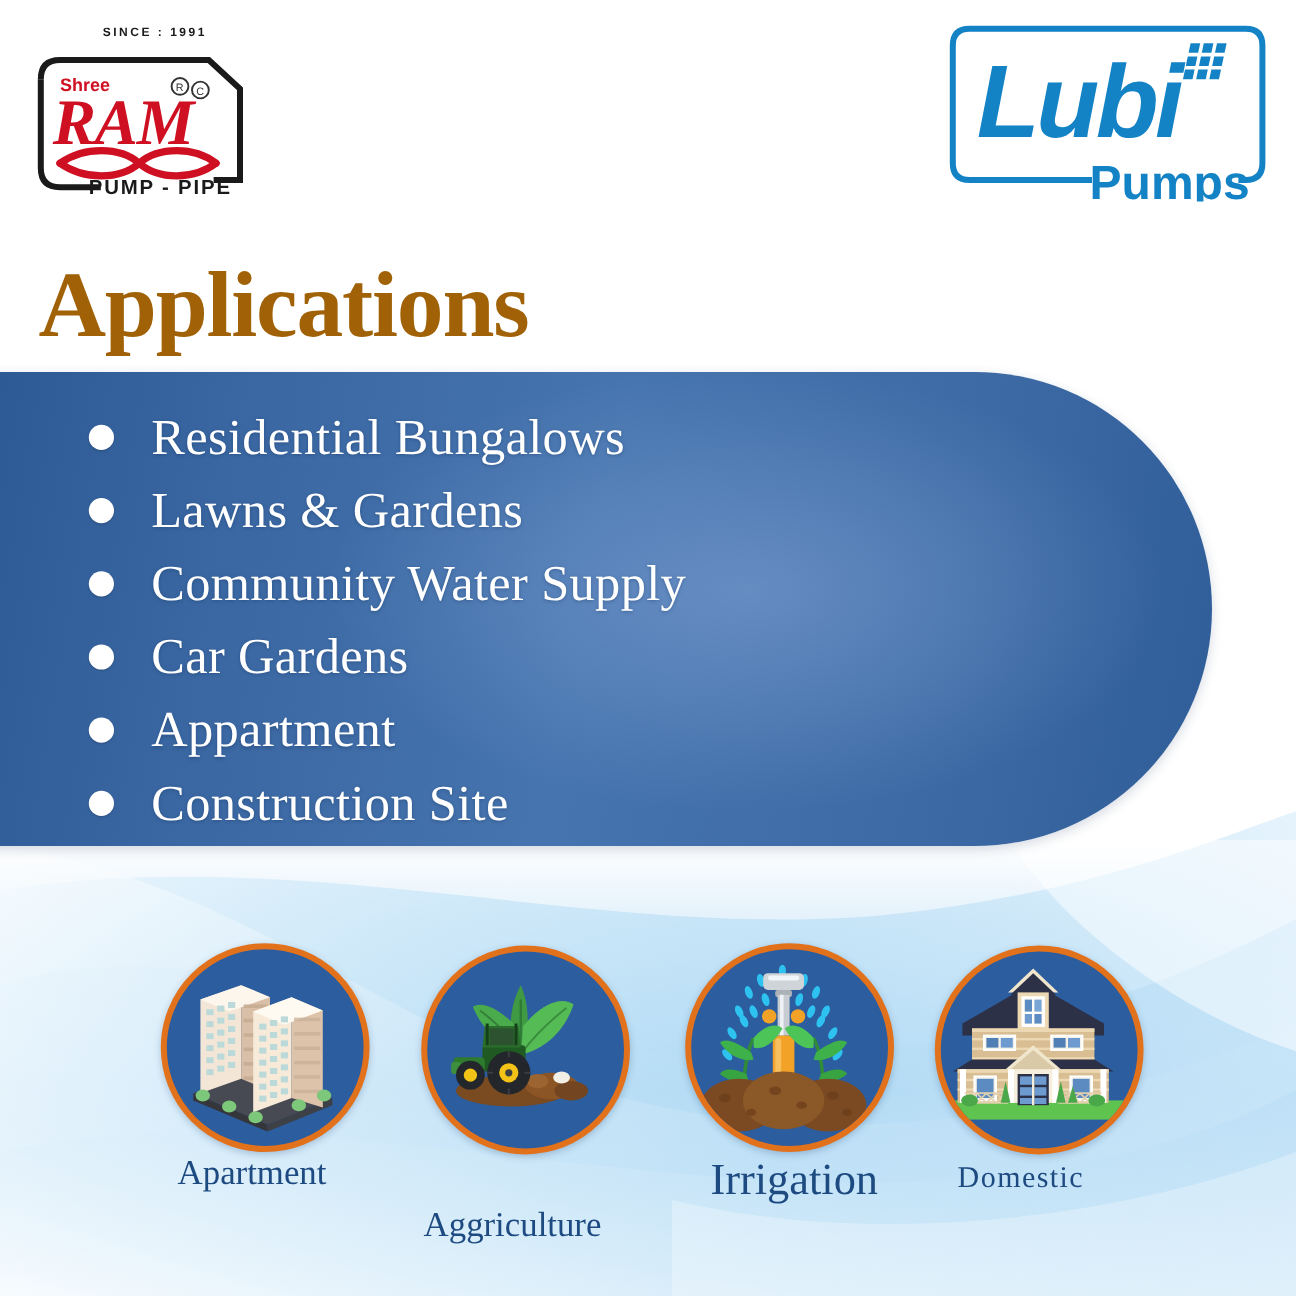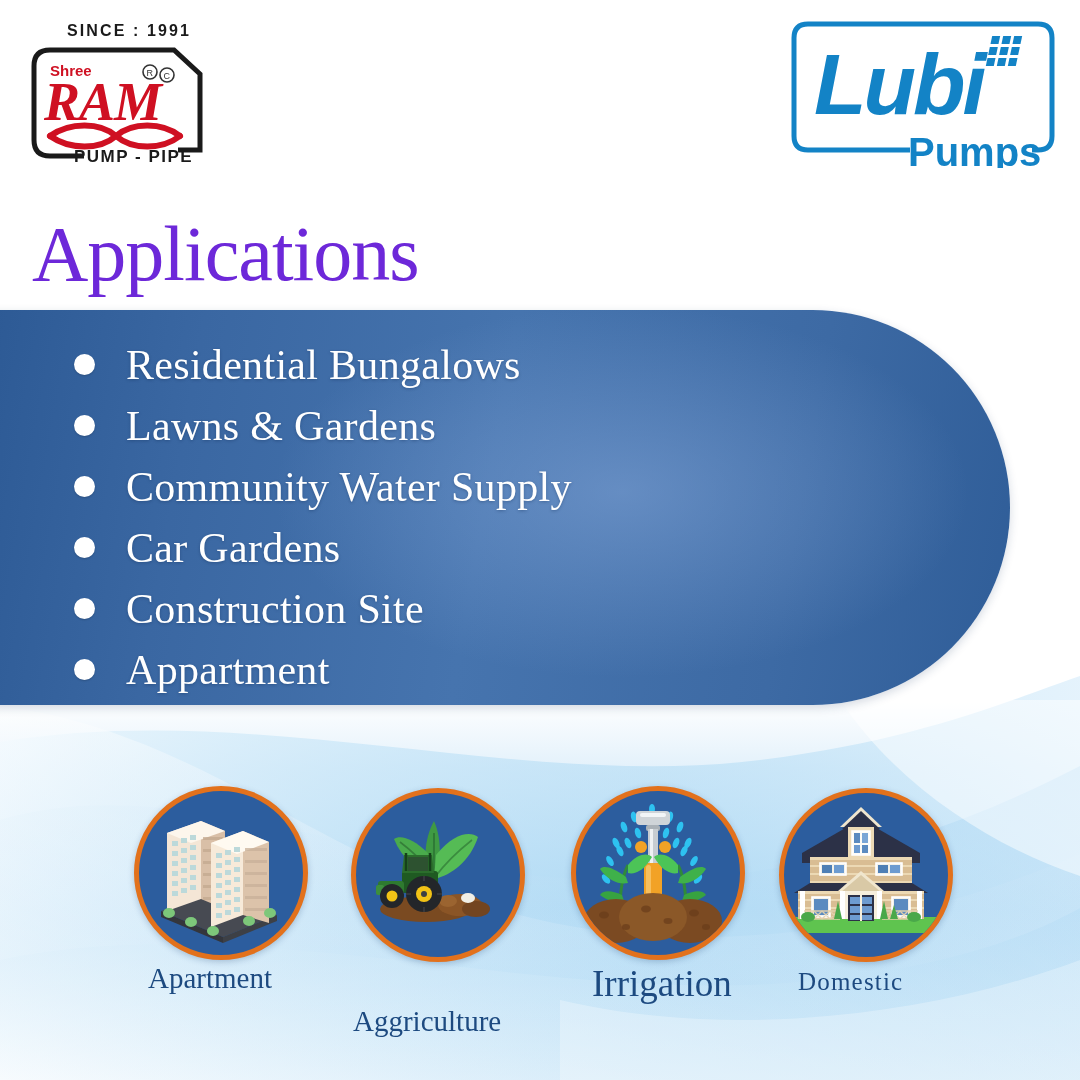--- a/index.html
+++ b/index.html
@@ -10,31 +10,31 @@
   }
   .stage{position:absolute;inset:0;width:1080px;height:1080px;overflow:hidden;}
 
   
   .bg-white{position:absolute;left:0;top:0;width:1080px;height:1080px;background:#ffffff;}
   .bg-waves{position:absolute;left:0;top:0;width:1080px;height:1080px;}
 
   
   .ram-logo{position:absolute;left:18px;top:22px;width:200px;height:146px;}
   .ram-since{position:absolute;left:36px;top:0px;width:150px;text-align:center;
-    font-family:"Liberation Sans", sans-serif;font-size:16px;font-weight:700;
+    font-family:"Liberation Sans", sans-serif;font-size:10px;font-weight:700;
     letter-spacing:2.1px;color:#1a1a1a;}
   .ram-box{position:absolute;left:10px;top:22px;width:180px;height:118px;}
 
   
   .lubi-logo{position:absolute;left:788px;top:18px;width:270px;height:150px;}
 
   
   .title{position:absolute;left:32px;top:215px;
-    font-family:"Liberation Serif", serif;font-weight:400;
-    font-size:78px;letter-spacing:-1px;color:#6d28d9;line-height:1;}
+    font-family:"Liberation Serif", serif;font-weight:700;
+    font-size:78px;letter-spacing:-1px;color:#a16207;line-height:1;}
 
   
   .panel{position:absolute;left:-40px;top:310px;width:1050px;height:395px;
     border-radius:40px 200px 200px 40px;
     background:
       radial-gradient(ellipse 560px 300px at 63% 46%, rgba(130,165,215,.55) 0%, rgba(130,165,215,0) 62%),
       linear-gradient(100deg,#2b5893 0%,#3a67a2 22%,#4674ae 50%,#3d6aa4 78%,#2f5d98 100%);
     box-shadow:0 3px 10px rgba(20,50,95,.18);
   }
   .bullets{position:absolute;left:74px;top:334px;width:760px;}
@@ -162,25 +162,25 @@
     <div class="bullet-row">
       <span class="bullet-dot"></span>
       <span class="bullet-text">Community Water Supply</span>
     </div>
     <div class="bullet-row">
       <span class="bullet-dot"></span>
       <span class="bullet-text">Car Gardens</span>
     </div>
     <div class="bullet-row">
       <span class="bullet-dot"></span>
+      <span class="bullet-text">Appartment</span>
+    </div>
+    <div class="bullet-row">
+      <span class="bullet-dot"></span>
       <span class="bullet-text">Construction Site</span>
-    </div>
-    <div class="bullet-row">
-      <span class="bullet-dot"></span>
-      <span class="bullet-text">Appartment</span>
     </div>
   </div>
 
   <div class="circles">
 
     <div class="circle c1">
       <svg width="154" height="154" viewBox="0 0 154 154">
 
         <path d="M22,120 L76,100 L138,124 L84,146 Z" fill="#474a52"></path>
         <path d="M22,120 L22,126 L84,152 L84,146 Z" fill="#34363c"></path>

